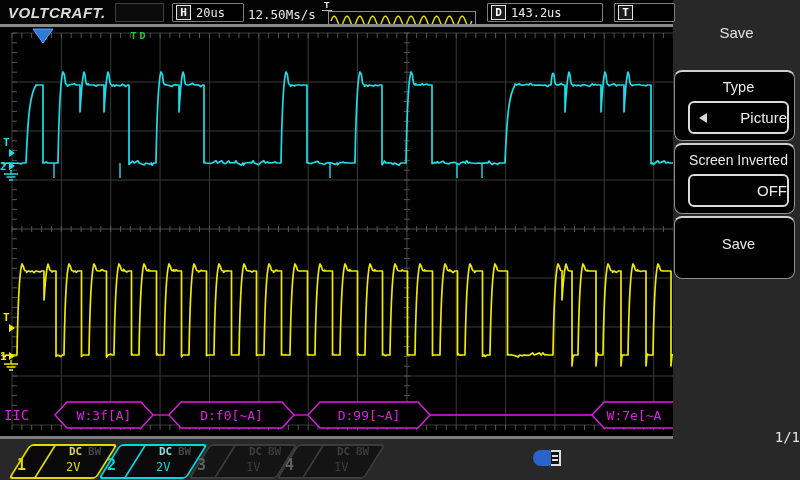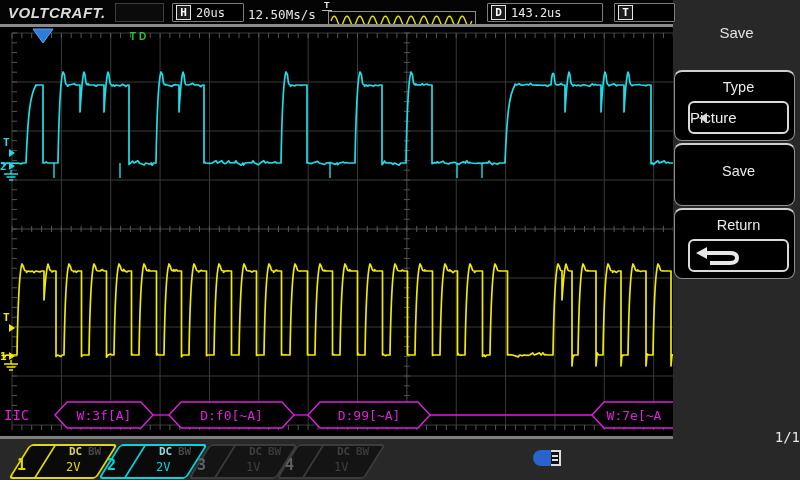--- a/index.html
+++ b/index.html
@@ -11,21 +11,21 @@
   
   #scope-svg{position:absolute;left:0;top:0;z-index:1;}
   
   .topbar{position:absolute;left:0;top:0;width:673px;height:28px;background:#040404;z-index:3;}
   .topbar-sep{position:absolute;left:0;top:24px;width:673px;height:3px;background:#8a8a8a;z-index:3;}
   .logo{position:absolute;left:8px;top:4px;font-style:italic;font-weight:bold;
         font-size:15px;letter-spacing:0.5px;color:#dcdcdc;}
   .td-badge{position:absolute;left:115px;top:3px;width:47px;height:17px;background:#0b0b0b;
         border:1px solid #3e3e3e;display:flex;align-items:center;justify-content:center;}
   .td-badge span{color:#25c73c;font-weight:bold;font-size:10px;letter-spacing:3px;
-        font-family:Liberation Sans, sans-serif;margin-top:48px;}
+        font-family:Liberation Mono, monospace;margin-top:48px;}
   .readout{position:absolute;top:3px;height:17px;background:#000;border:1px solid #7d7d7d;
         display:flex;align-items:center;padding:0 3px;gap:5px;border-radius:1px;}
   .keybox{display:flex;align-items:center;justify-content:center;width:13px;height:13px;
         border:1px solid #e6e6e6;background:#1c1c1c;color:#fff;font-weight:bold;font-size:11px;
         font-family:"DejaVu Sans Mono",monospace;}
   .readout .val{color:#ececec;font-size:12px;font-family:"DejaVu Sans Mono",monospace;}
   .samplerate{position:absolute;left:248px;top:7px;color:#e8e8e8;font-size:12.5px;
         font-family:"DejaVu Sans Mono",monospace;}
   .trig-t{position:absolute;left:322px;top:0px;color:#e8e8e8;font-size:9px;font-weight:bold;
         border-bottom:1px solid #bbb;padding:0 2px;z-index:4;}
@@ -33,21 +33,21 @@
         border:1px solid #8d8d8d;z-index:3;}
   
   .sidebar{position:absolute;left:673px;top:0;width:127px;height:480px;background:#282828;z-index:2;}
   .menu-title{position:absolute;left:673px;top:24px;width:127px;text-align:center;
         color:#e2e2e2;font-size:15px;z-index:3;}
   .menu-panel{position:absolute;left:674px;top:70px;width:121px;z-index:3;}
   .menu-section{background:#000;border:1px solid #909090;border-top:2px solid #cfcfcf;
         border-radius:8px;margin-bottom:2px;padding:2px 0 6px 8px;}
   .menu-label{color:#eaeaea;font-size:14.5px;text-align:center;padding:5px 0 6px 0;white-space:nowrap;}
   .menu-btn{margin:0 5px;height:29px;border:2px solid #dadada;border-radius:6px;background:#000;
-        color:#ececec;font-size:15px;display:flex;align-items:center;justify-content:flex-start;
+        color:#ececec;font-size:15px;display:flex;align-items:center;justify-content:flex-end;
         position:relative;}
   .menu-btn .arrow-left{position:absolute;left:9px;top:50%;transform:translateY(-50%);
         width:0;height:0;border-top:5px solid transparent;border-bottom:5px solid transparent;
         border-right:8px solid #d8d8d8;}
   .section-save .menu-label{padding:16px 0 20px 0;}
   .page-indicator{position:absolute;left:673px;top:429px;width:127px;text-align:right;
         color:#e5e5e5;font-size:14px;z-index:3;font-family:"DejaVu Sans Mono",monospace;}
   
   .bottombar-sep{position:absolute;left:0;top:436px;width:673px;height:3px;background:#7e7e7e;z-index:3;}
   .bottombar{position:absolute;left:0;top:439px;width:800px;height:41px;background:#282828;z-index:2;}
@@ -158,31 +158,28 @@
 <div class="menu-title">Save</div>
 
 <div class="menu-panel">
   <div class="menu-section">
     <div class="menu-label">Type</div>
     <div class="menu-btn">
       <span class="arrow-left"></span>
       <span>Picture</span>
     </div>
   </div>
+  <div class="menu-section">
+    <div class="menu-label" style="font-size:14px;">Screen Inverted</div>
+    <div class="menu-btn">
+      <span>OFF</span>
+    </div>
+  </div>
   <div class="menu-section section-save">
     <div class="menu-label">Save</div>
-  </div>
-  <div class="menu-section">
-    <div class="menu-label">Return</div>
-    <div class="menu-btn">
-      <svg width="52" height="20" viewBox="0 0 52 20">
-        <polygon points="6,7 17,1 17,13" fill="#e8e8e8"></polygon>
-        <path d="M15 7 H40 Q47 7 47 12 Q47 17 40 17 H20" fill="none" stroke="#e8e8e8" stroke-width="4"></path>
-      </svg>
-    </div>
   </div>
 </div>
 <div class="page-indicator">1/1</div>
 
 <div class="bottombar"></div>
 <div class="bottombar-sep"></div>
 
 <div class="ch-badge" id="ch-badge-0" style="left: 30px;">
   <div class="ch-skew" style="border: 2px solid rgb(224, 218, 0); background: rgb(10, 10, 10);">
       <span class="divider" style="border-color: rgb(224, 218, 0);"></span>

